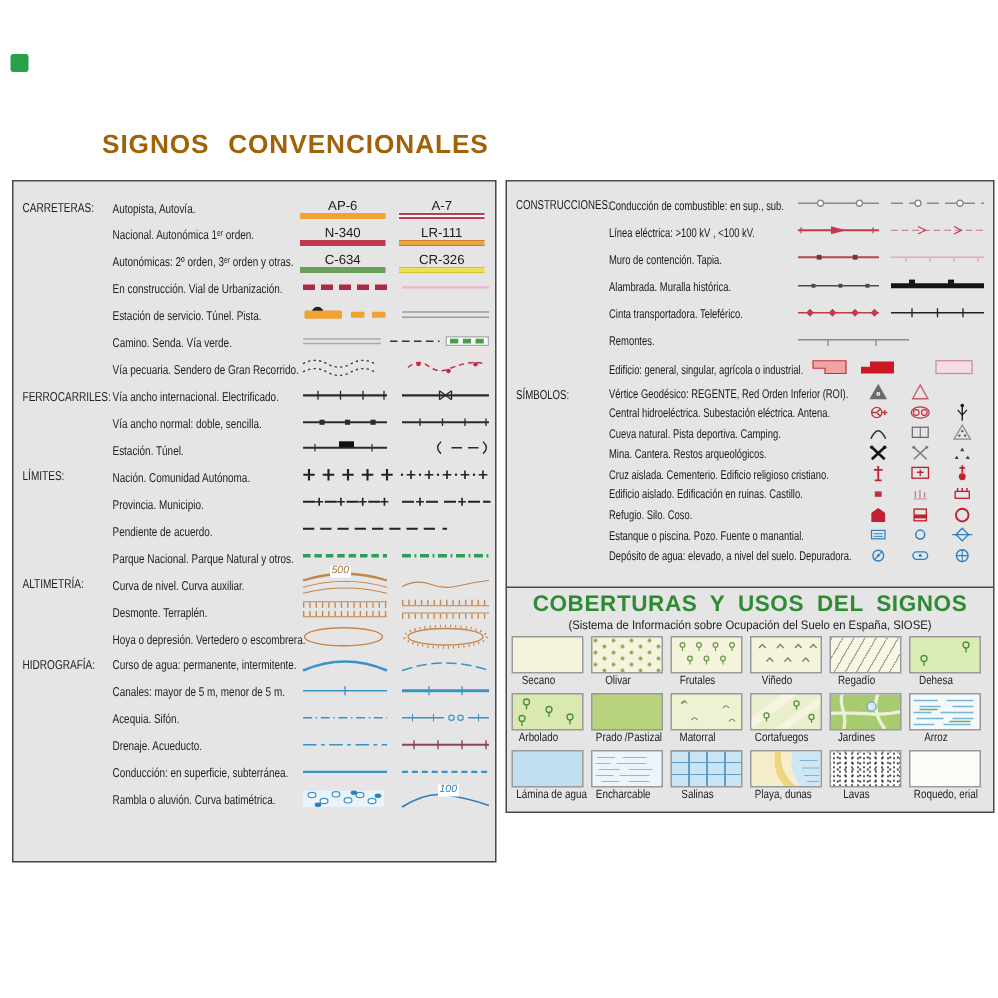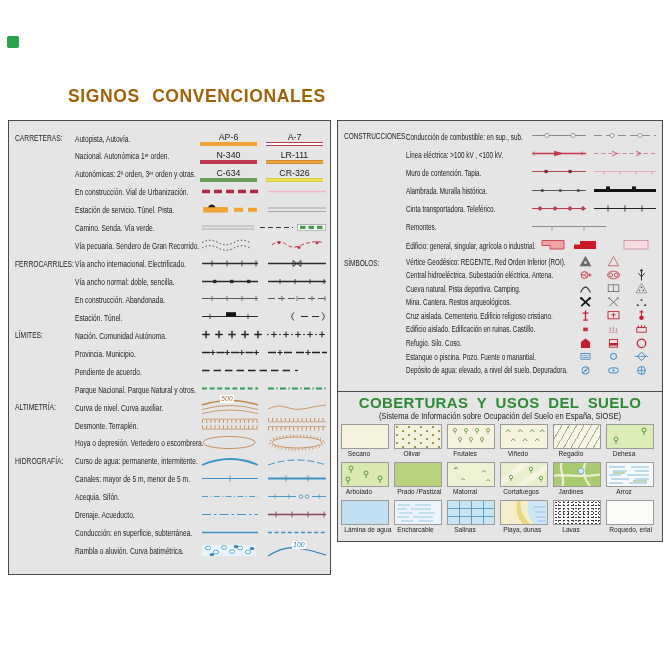--- a/index.html
+++ b/index.html
@@ -171,29 +171,20 @@
         <path d="M2 8.5H58" stroke="#2b2b2b" stroke-width="1.3"></path>
         <rect x="13" y="6.8" width="3.4" height="3.4" fill="#2b2b2b"></rect>
             <rect x="30" y="6.8" width="3.4" height="3.4" fill="#2b2b2b"></rect>
             <rect x="47" y="6.8" width="3.4" height="3.4" fill="#2b2b2b"></rect>
         <path d="M68 8.5H126" stroke="#2b2b2b" stroke-width="1.3"></path>
         <path d="M80 6v5M95 6v5M110 6v5M124 6v5" stroke="#2b2b2b" stroke-width="0.9"></path>
           </svg></span>
     </div>
 
 
-    <div class="lrow">
-      <span class="desc">En construcción. Abandonada.</span>
-      <span class="lsym"><svg width="128" height="17" viewBox="0 0 128 17">
-        <path d="M2 8.5H58" stroke="#555" stroke-width="1"></path>
-        <path d="M12 6v5M27 6v5M42 6v5M56 6v5" stroke="#555" stroke-width="0.8"></path>
-        <path d="M68 8.5H126" stroke="#555" stroke-width="1" stroke-dasharray="7 3"></path>
-        <path d="M82 6v5M97 6v5M112 6v5M125 6v5" stroke="#555" stroke-width="0.8"></path>
-          </svg></span>
-    </div>
 
     <div class="lrow">
       <span class="desc">Estación. Túnel.</span>
       <span class="lsym"><svg width="128" height="17" viewBox="0 0 128 17">
         <path d="M2 8.5H58" stroke="#2b2b2b" stroke-width="1.2"></path>
         <path d="M10 6v5M48 6v5" stroke="#2b2b2b" stroke-width="0.8"></path>
         <rect x="26" y="4.2" width="10" height="4" fill="#111"></rect>
         <path d="M94 4.5q-4.5 4 0 8" stroke="#2b2b2b" stroke-width="1"></path>
         <path d="M101 8.5h7M112 8.5h7" stroke="#2b2b2b" stroke-width="1"></path>
         <path d="M122 4.5q4.5 4 0 8" stroke="#2b2b2b" stroke-width="1"></path>
@@ -545,21 +536,21 @@
         <circle cx="7.5" cy="7.4" r="1" fill="#2b7fc2"></circle>
           </svg></span>
       <span class="scell sc3"><svg width="15" height="14" viewBox="0 0 15 14">
         <circle cx="7.5" cy="7.4" r="3.9" stroke="#2b7fc2" stroke-width="0.9"></circle>
         <path d="M7.5 3.5v7.8M3.6 7.4h7.8" stroke="#2b7fc2" stroke-width="0.7"></path>
           </svg></span>
     </div>
   </div>
 
   <div id="divider"></div>
-  <div id="cov-title">COBERTURAS Y USOS DEL SUELO</div>
+  <div id="cov-title">COBERTURAS Y USOS DEL SIGNOS</div>
   <div id="cov-sub">(Sistema de Información sobre Ocupación del Suelo en España, SIOSE)</div>
 
   <div id="cov-grid">
     <div class="cv">
       <div class="box sw-secano"></div>
         <div class="cvl">Secano</div>
       </div>
     <div class="cv">
       <div class="box sw-olivar"></div>
         <div class="cvl">Olivar</div>

